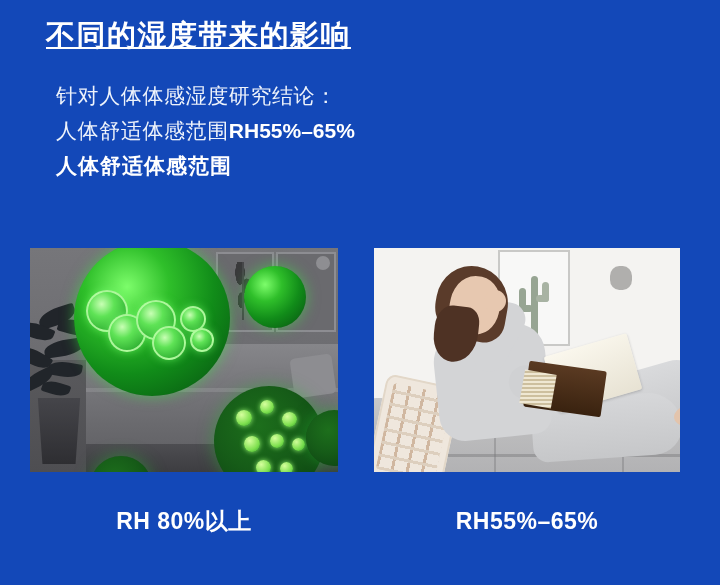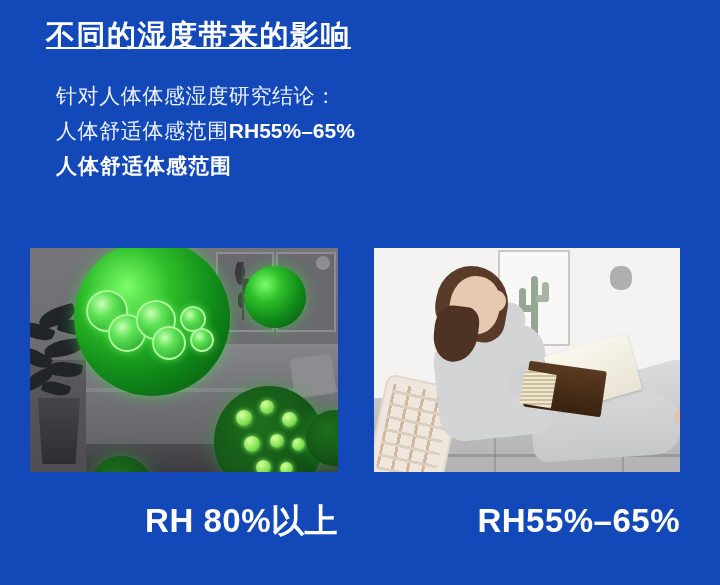--- a/index.html
+++ b/index.html
@@ -256,22 +256,22 @@
     white-space: nowrap;
     text-shadow: 0 1px 2px rgba(0,0,0,0.28);
     z-index: 20;
   }
 
   
   .caption { position: absolute; text-align: center; }
   #caption-left  { left: 30px;  top: 505px; width: 308px; }
   #caption-right { left: 374px; top: 505px; width: 306px; }
   .cap-title {
-    font-size: 33px; font-weight: bold; color: #ffffff;
-    letter-spacing: 0.5px; line-height: 32px; white-space: nowrap; text-align: right;
+    font-size: 23px; font-weight: bold; color: #ffffff;
+    letter-spacing: 0.5px; line-height: 32px; white-space: nowrap;
   }
   .cap-sub {
     font-size: 21px; color: #e9eefa; letter-spacing: 1px;
     line-height: 30px; margin-top: 3px; white-space: nowrap;
   }
 </style>
 </head>
 <body>
 
 <div id="page">

